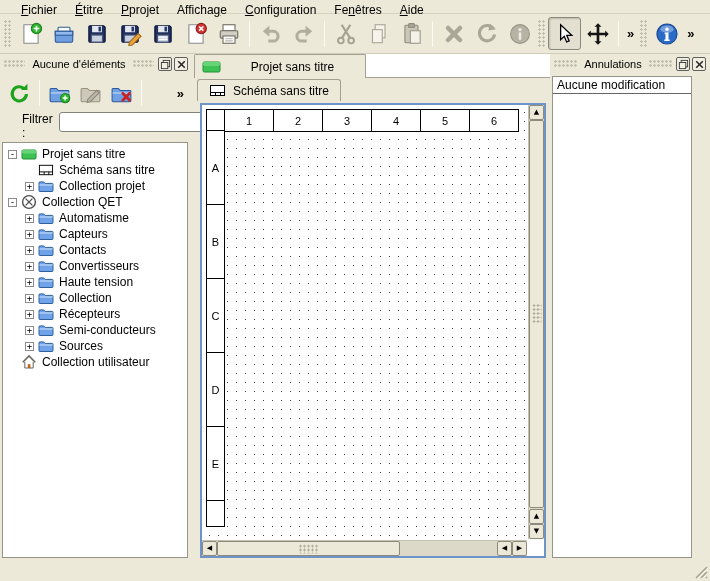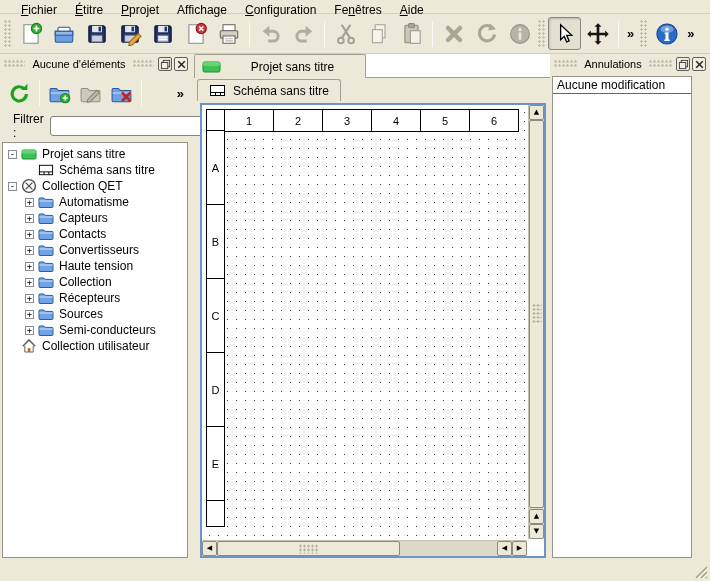--- a/index.html
+++ b/index.html
@@ -36,21 +36,21 @@
   .grip-dots { flex:1; height:8px; min-width:8px;
     background-image:radial-gradient(circle at 1.5px 1.5px,#c4c0af 1.1px,transparent 1.5px);
     background-size:4px 4px; }
   .dock-btn { width:14px; height:14px; border:1px solid #5f5f5f; background:#f2efe2; border-radius:2px;
     display:flex; align-items:center; justify-content:center; flex:none; }
   .dock-btn svg { width:11px; height:11px; display:block; }
 
   .panel-tools { height:38px; display:flex; align-items:center; padding:0 4px; flex:none; }
   .panel-tools .tb-btn { width:31px; height:31px; }
 
-  .filter-row { height:28px; display:flex; align-items:center; gap:6px; padding:0 7px; flex:none; }
+  .filter-row { height:28px; display:flex; gap:6px; padding:0 16px; flex:none; }
   .filter-input { flex:1; height:20px; border:1px solid #85827a; border-radius:3px; background:#fff;
     font-family:"Liberation Sans",sans-serif; font-size:12px; padding:0 3px; outline:none; }
 
   .tree { flex:1; margin:2px 4px 4px 2px; background:#fff; border:1px solid #96948a; overflow:hidden; padding-top:3px; }
   .tree-row { height:16px; display:flex; align-items:center; }
   .tree-indent { flex:none; }
   .expander { width:9px; height:9px; border:1px solid #8c8c8c; background:#fff; margin:0 4px 0 3px; flex:none;
     font-size:9px; line-height:7px; text-align:center; font-family:"DejaVu Sans Mono",monospace; }
   .expander.none { border:none; background:transparent; }
   .expander.plus::before { content:"+"; }
@@ -385,20 +385,31 @@
             <span class="expander none"></span>
             <span class="icon tree-icon" style="width: 16px; height: 16px;">
               <svg viewBox="0 0 17 15">
                 <rect x="1.5" y="2.5" width="14" height="10" fill="#fff" stroke="#000"></rect>
                 <path d="M1.5 9.5h14M6.5 9.5v3M11.5 9.5v3" stroke="#000" fill="none"></path>
               </svg>
             </span>
             <span class="tree-label">Schéma sans titre</span>
           </div>
           <div class="tree-row">
+            <span class="tree-indent" style="width: 19px;"></span>
+            <span class="expander plus"></span>
+            <span class="icon tree-icon" style="width: 16px; height: 16px;">
+              <svg viewBox="0 0 16 16">
+                <path d="M1 4.6c0-.4.3-.7.7-.7h4l1.5 1.5h7c.4 0 .8.3.8.7v6.7c0 .4-.3.7-.7.7H1.7c-.4 0-.7-.3-.7-.7z" fill="#6fa3e8" stroke="#2f5f9f"></path>
+                <path d="M1.4 7h13.2" stroke="rgba(255,255,255,.7)"></path>
+              </svg>
+            </span>
+            <span class="tree-label">Collection projet</span>
+          </div>
+          <div class="tree-row">
             <span class="tree-indent" style="width: 2px;"></span>
             <span class="expander minus"></span>
             <span class="icon tree-icon" style="width: 16px; height: 16px;">
               <svg viewBox="0 0 16 16">
                 <circle cx="8" cy="8" r="6.4" fill="#fff" stroke="#4f4f4f" stroke-width="1.4"></circle>
                 <path d="M4.6 4.6l6.8 6.8M11.4 4.6l-6.8 6.8" stroke="#4f4f4f" stroke-width="1.3"></path>
               </svg>
             </span>
             <span class="tree-label">Collection QET</span>
           </div>
@@ -481,32 +492,32 @@
           </div>
           <div class="tree-row">
             <span class="tree-indent" style="width: 19px;"></span>
             <span class="expander plus"></span>
             <span class="icon tree-icon" style="width: 16px; height: 16px;">
               <svg viewBox="0 0 16 16">
                 <path d="M1 4.6c0-.4.3-.7.7-.7h4l1.5 1.5h7c.4 0 .8.3.8.7v6.7c0 .4-.3.7-.7.7H1.7c-.4 0-.7-.3-.7-.7z" fill="#6fa3e8" stroke="#2f5f9f"></path>
                 <path d="M1.4 7h13.2" stroke="rgba(255,255,255,.7)"></path>
               </svg>
             </span>
+            <span class="tree-label">Semi-conducteurs</span>
+          </div>
+          <div class="tree-row">
+            <span class="tree-indent" style="width: 19px;"></span>
+            <span class="expander plus"></span>
+            <span class="icon tree-icon" style="width: 16px; height: 16px;">
+              <svg viewBox="0 0 16 16">
+                <path d="M1 4.6c0-.4.3-.7.7-.7h4l1.5 1.5h7c.4 0 .8.3.8.7v6.7c0 .4-.3.7-.7.7H1.7c-.4 0-.7-.3-.7-.7z" fill="#6fa3e8" stroke="#2f5f9f"></path>
+                <path d="M1.4 7h13.2" stroke="rgba(255,255,255,.7)"></path>
+              </svg>
+            </span>
             <span class="tree-label">Sources</span>
-          </div>
-          <div class="tree-row">
-            <span class="tree-indent" style="width: 19px;"></span>
-            <span class="expander plus"></span>
-            <span class="icon tree-icon" style="width: 16px; height: 16px;">
-              <svg viewBox="0 0 16 16">
-                <path d="M1 4.6c0-.4.3-.7.7-.7h4l1.5 1.5h7c.4 0 .8.3.8.7v6.7c0 .4-.3.7-.7.7H1.7c-.4 0-.7-.3-.7-.7z" fill="#6fa3e8" stroke="#2f5f9f"></path>
-                <path d="M1.4 7h13.2" stroke="rgba(255,255,255,.7)"></path>
-              </svg>
-            </span>
-            <span class="tree-label">Semi-conducteurs</span>
           </div>
           <div class="tree-row">
             <span class="tree-indent" style="width: 2px;"></span>
             <span class="expander none"></span>
             <span class="icon tree-icon" style="width: 16px; height: 16px;">
               <svg viewBox="0 0 16 16">
                 <path d="M1.8 8.2L8 2l6.2 6.2" fill="none" stroke="#6a665c" stroke-width="1.6"></path>
                 <path d="M3.8 8v6h8.4V8" fill="#fff" stroke="#6a665c"></path>
                 <rect x="6.8" y="10.2" width="2.6" height="3.8" fill="#c06316"></rect>
               </svg>

